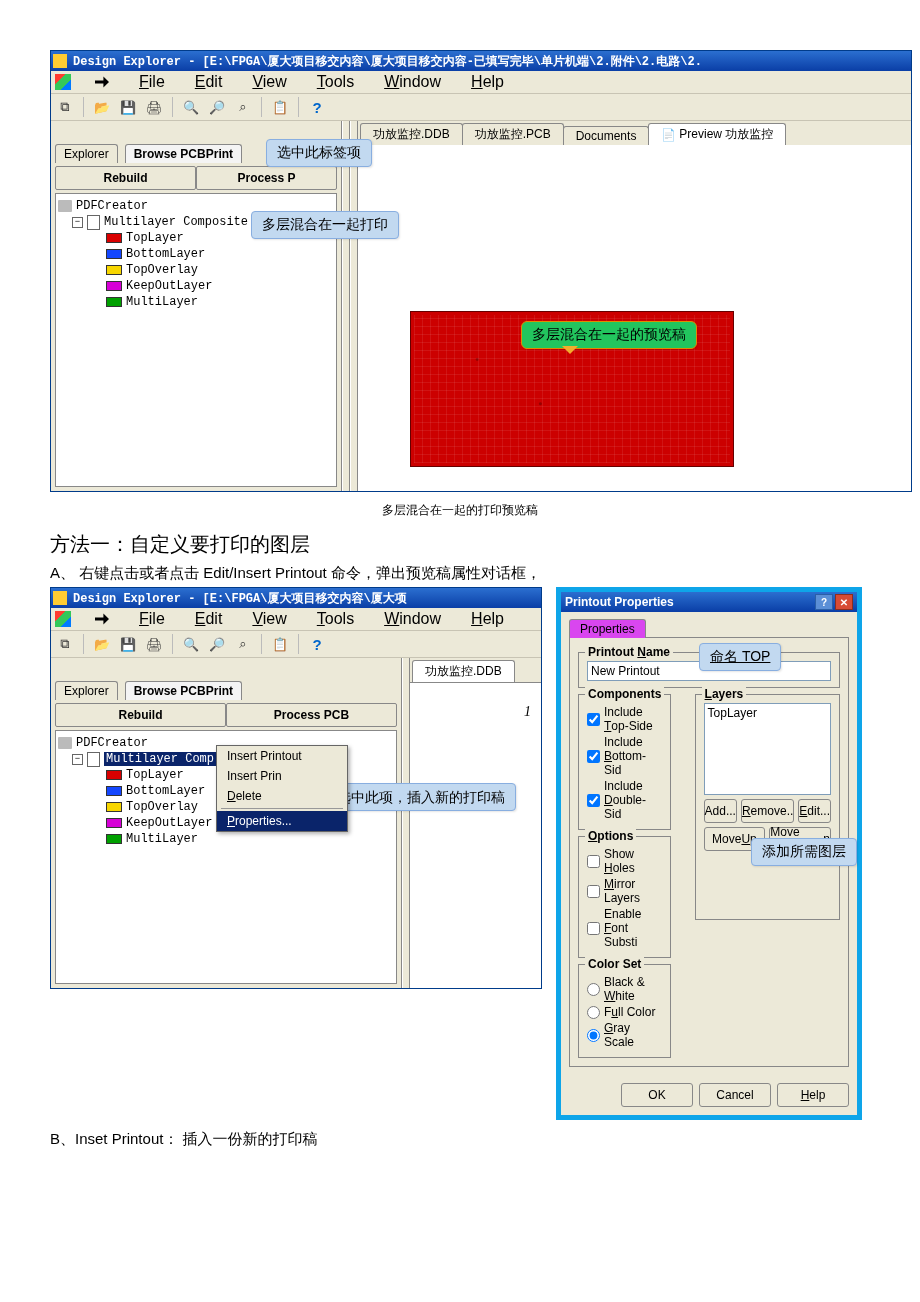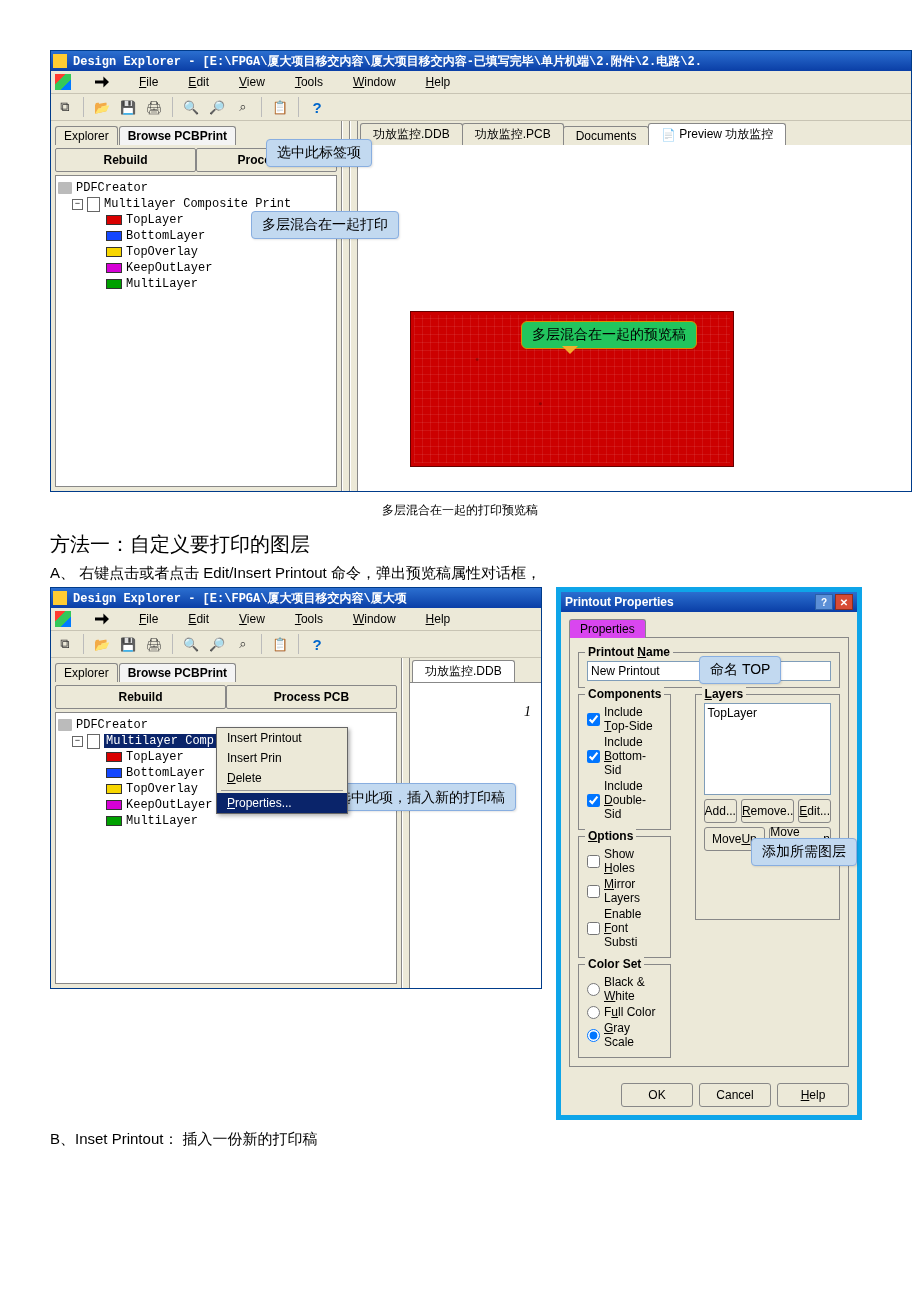--- a/index.html
+++ b/index.html
@@ -36,21 +36,21 @@
     margin-right: 6px;
     display: inline-block;
   }
   .menubar {
     display: flex;
     align-items: center;
     height: 22px;
     background: #ece9d8;
     border-bottom: 1px solid #c8c4b4;
     font-family: "MS Sans Serif", sans-serif;
-    font-size: 12px;
+    font-size: 16px;
     padding-left: 4px;
     gap: 18px;
   }
   .menu-item { padding: 2px 6px; }
   .menu-item u { text-decoration: underline; }
   .app-icon {
     width:16px; height:16px; display:inline-block; margin-right:6px;
     background:
       linear-gradient(135deg,#ff3b30 0 33%,#34c759 33% 66%,#007aff 66% 100%);
   }
@@ -79,22 +79,22 @@
 
   .left-pane {
     width:290px; border-right:1px solid #888;
     background:#ece9d8; display:flex; flex-direction:column;
   }
   .resize-bar{width:6px;background:#ece9d8;border-left:1px solid #fff;border-right:1px solid #888;}
   .inner-resize{width:6px;background:#ece9d8;border-left:1px solid #fff;border-right:1px solid #888;}
 
   .tab-strip {
     display:flex; align-items:flex-end; height:22px;
-    padding:2px 4px 0 4px; gap:2px;
-    font-family:"MS Sans Serif", sans-serif; font-size:12px;
+    padding:2px 4px 0 4px; gap:8px;
+    font-family:"MS Sans Serif", sans-serif; font-size:12px;margin-top:18px;
   }
   .tab {
     background:#ece9d8; border:1px solid #888; border-bottom:none;
     border-radius:3px 3px 0 0; padding:2px 8px; margin-right:-1px;
     position:relative;
   }
   .tab.active { background:#f4f4f4; z-index:2;}
   .tab.bold { font-weight:bold; }
 
   .btn-row{
@@ -511,21 +511,21 @@
           </div>
 
         </div>
       </div>
       <div class="dlg-footer">
         <div class="xpbtn" style="width:70px;">OK</div>
         <div class="xpbtn" style="width:70px;">Cancel</div>
         <div class="xpbtn" style="width:70px;"><u>H</u>elp</div>
       </div>
 
-      <div class="callout" style="position:absolute; left:138px; top:64px;">命名 TOP</div>
+      <div class="callout" style="position:absolute; left:138px; top:51px;text-decoration:underline;">命名 TOP</div>
       <div class="callout" style="position:absolute; left:178px; top:246px;margin-left:12px;">添加所需图层</div>
     </div>
 
   </div>
 
   <div class="para" style="margin-top:10px;">B、Inset Printout： 插入一份新的打印稿</div>
 
   <div class="pagenum">3 / 8</div>
 </div>
 

